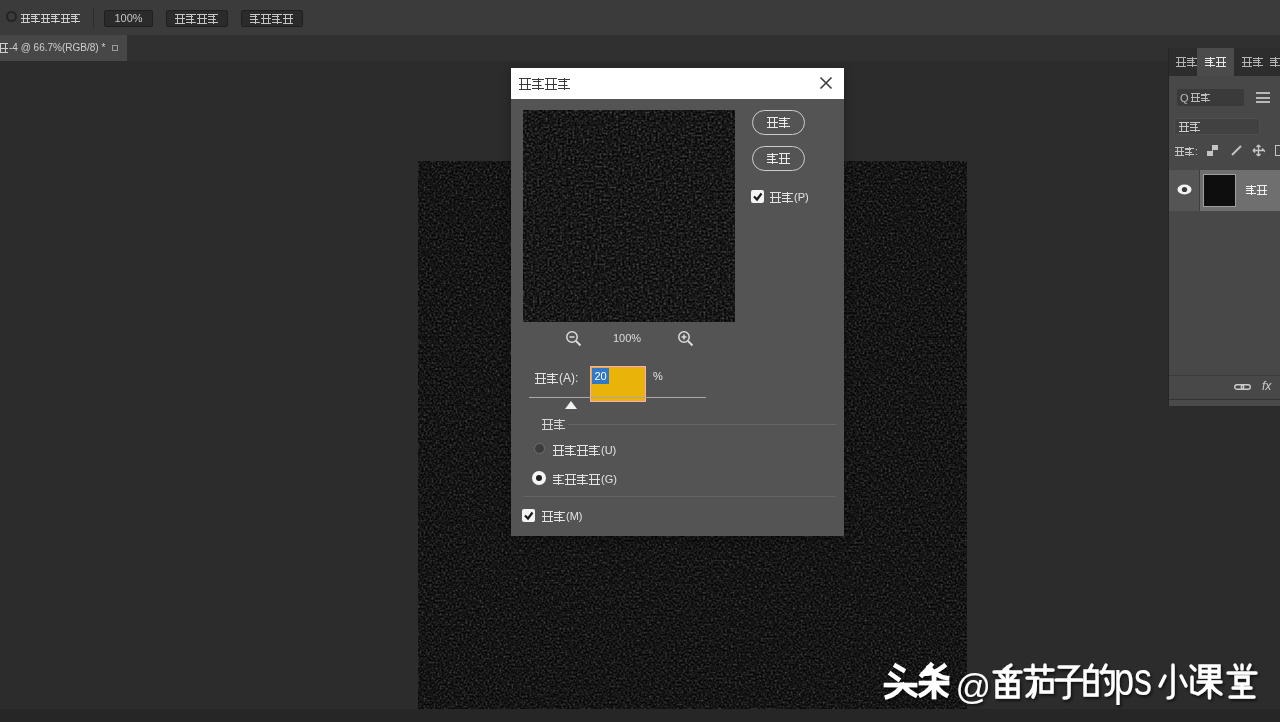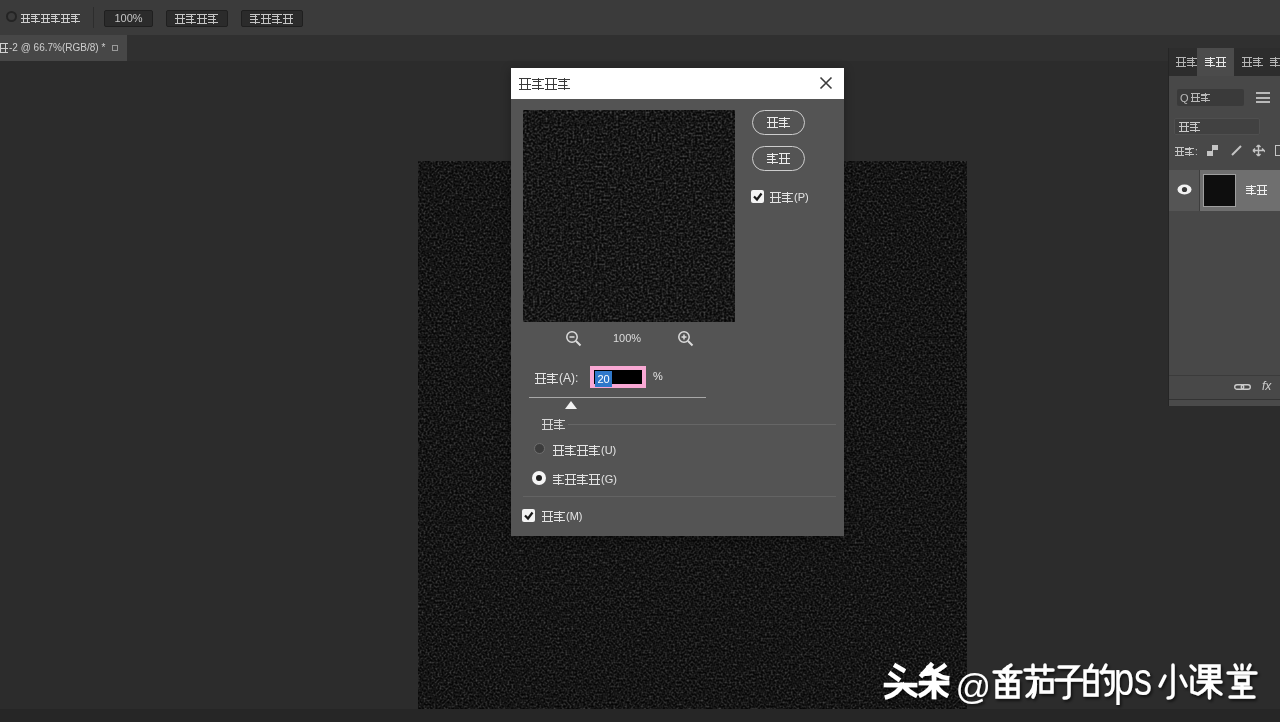--- a/index.html
+++ b/index.html
@@ -49,21 +49,21 @@
       <i class="h h10"></i>
       <i class="h h10 v2"></i>
       <i class="h h10"></i>
     </div>
 </div>
 
 <div class="abs" style="left:0;top:35px;width:1280px;height:26px;background:#303030">
   <div class="abs" style="left:0;top:0;width:127px;height:26px;background:#474747;color:#cfcfcf;font-size:10px;line-height:26px">
     <span class="abs fx" style="left:-2px;top:0;height:26px">
         <i class="h h10"></i>
-        <span style="white-space:pre">-2 @ 66.7%(RGB/8) *</span>
+        <span style="white-space:pre">-4 @ 66.7%(RGB/8) *</span>
       </span>
     <span class="abs" style="left:112px;top:10px;width:6px;height:6px;border:1px solid #9a9a9a"></span>
   </div>
 </div>
 
 <div class="abs" style="left:418px;top:161px;width:549px;height:549px">
 <svg width="549" height="549">
 <filter id="nzA" x="0" y="0" width="100%" height="100%" color-interpolation-filters="sRGB">
 <feTurbulence type="fractalNoise" baseFrequency="0.5" numOctaves="1" seed="7" stitchTiles="stitch"></feTurbulence>
 <feColorMatrix type="matrix" values="1 0 0 0 0 1 0 0 0 0 1 0 0 0 0 0 0 0 0 1"></feColorMatrix>
@@ -199,21 +199,21 @@
         <line x1="4.5" y1="7" x2="9.5" y2="7" stroke="#dcdcdc" stroke-width="1.5"></line>
         <line x1="7" y1="4.5" x2="7" y2="9.5" stroke="#dcdcdc" stroke-width="1.5"></line>
       </svg>
     </div>
 
   <div class="abs fx" style="left:24px;top:303px;color:#e3e3e3;font-size:12px">
       <i class="h"></i>
       <i class="h v2"></i>
       <span>(A):</span>
     </div>
-  <div class="abs" style="left:79px;top:298px;width:56px;height:22px;background:#000000;border:4px solid #f9a8d4">
+  <div class="abs" style="left:79px;top:298px;width:56px;height:36px;background:#eab308;border:1px solid #f9a8d4">
     <div class="abs" style="left:1px;top:1px;width:17px;height:16px;background:#2f78ca;color:#fff;font-size:11px;text-align:center;line-height:16px">20</div>
   </div>
   <div class="abs" style="left:142px;top:302px;color:#e3e3e3;font-size:11px">%</div>
 
   <div class="abs" style="left:18px;top:329px;width:177px;height:1px;background:#a8a8a8"></div>
   <div class="abs" style="left:54px;top:333px;width:0;height:0;border-left:6px solid transparent;border-right:6px solid transparent;border-bottom:8px solid #f2f2f2"></div>
 
   <div class="abs fx" style="left:31px;top:351px;color:#d6d6d6">
       <i class="h"></i>
       <i class="h v2"></i>

